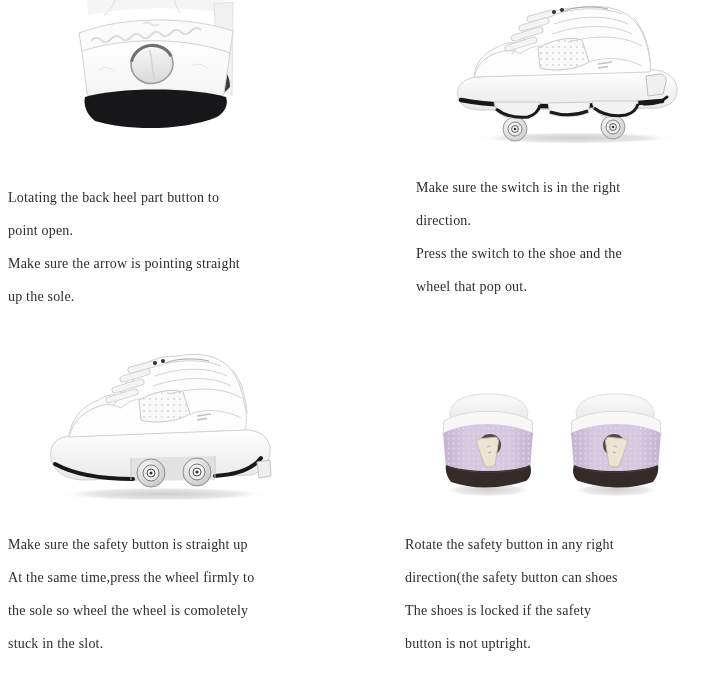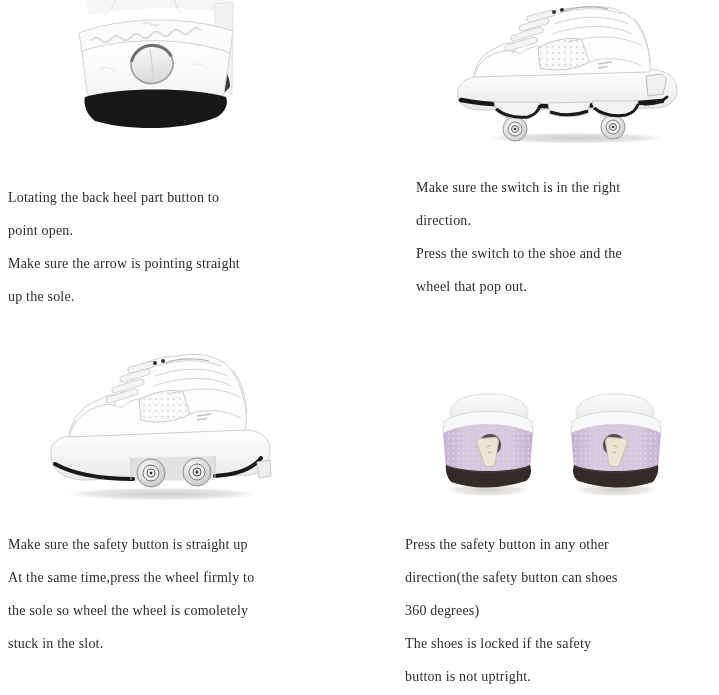--- a/index.html
+++ b/index.html
@@ -263,20 +263,19 @@
   </div>
 
   <div class="caption" style="left:8px;top:528px;width:370px;">
     <div class="cap-line">Make sure the safety button is straight up</div>
     <div class="cap-line">At the same time,press the wheel firmly to</div>
     <div class="cap-line">the sole so wheel the wheel is comoletely</div>
     <div class="cap-line">stuck in the slot.</div>
   </div>
 
   <div class="caption" style="left:405px;top:528px;width:314px;">
-    <div class="cap-line">Press the safety button in any other</div>
+    <div class="cap-line">Rotate the safety button in any right</div>
     <div class="cap-line">direction(the safety button can shoes</div>
-    <div class="cap-line">360 degrees)</div>
     <div class="cap-line">The shoes is locked if the safety</div>
     <div class="cap-line">button is not uptright.</div>
   </div>
 
 </div>
 
 </body></html>

